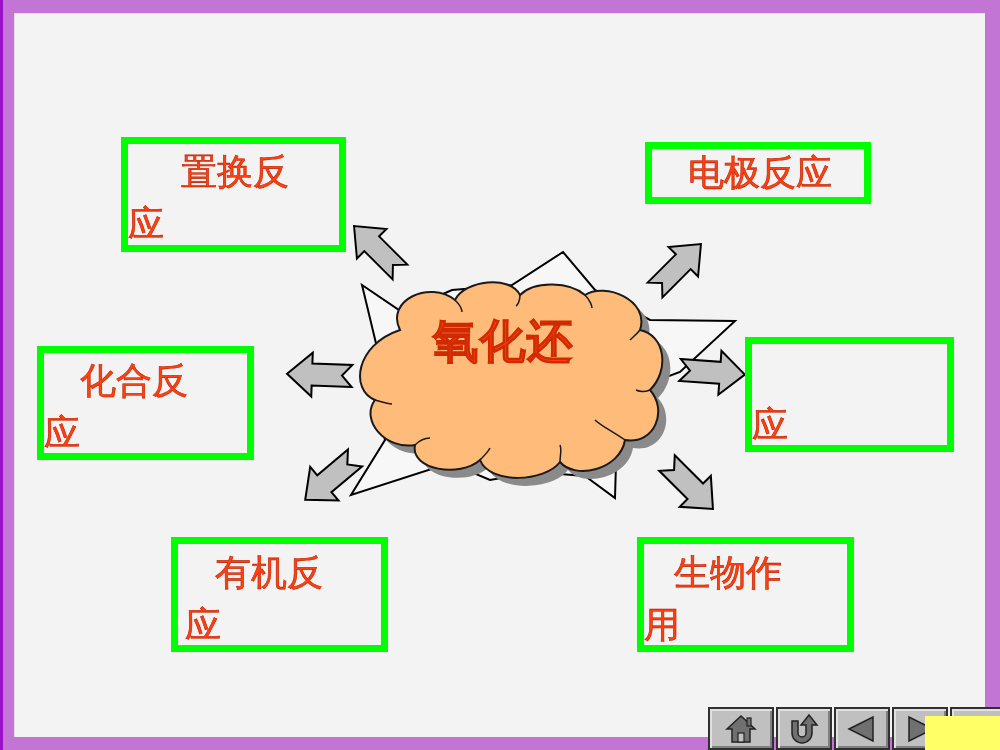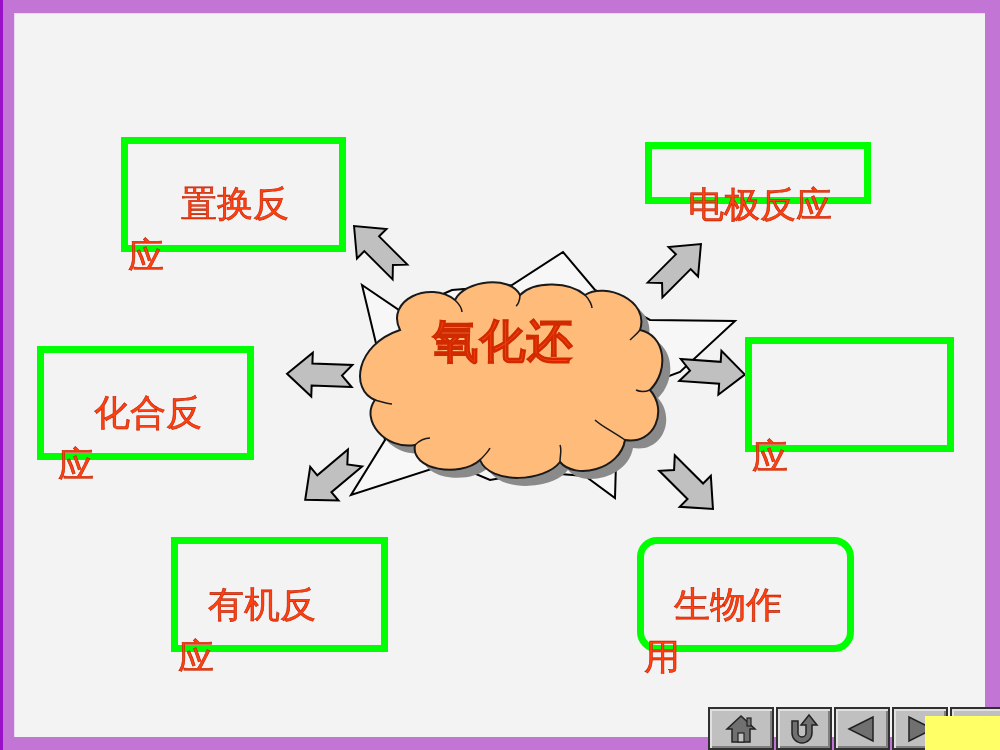--- a/index.html
+++ b/index.html
@@ -22,21 +22,20 @@
       background: transparent;
     }
     .box-text {
       position: absolute; left: 0; top: 0; right: 0; bottom: 0;
       color: #ff4010;
       font-size: 36px; line-height: 52px;
       font-family: "DejaVu Sans", sans-serif;
       -webkit-text-stroke: 0.6px #c02000;
       overflow: visible;
       word-break: break-all;
-      margin-top: 32px;
     }
     .box-text .indent { display: inline-block; }
     svg.diagram { position: absolute; left: 0; top: 0; }
     .center-text {
       position: absolute; left: 408px; top: 312px; width: 190px;
       text-align: center; color: #ff3c0a;
       font-size: 46px; font-weight: bold; line-height: 58px;
       -webkit-text-stroke: 1px #d02a00;
       letter-spacing: 1px;
     }
@@ -106,41 +105,41 @@
   </div>
 </div>
 
 <div class="box" style="left:645px; top:142px; width:226px; height:62px;padding-left:48px;">
   <div class="box-text" style="top:0px; line-height:48px;">
     <span class="indent" style="width:36px;"></span><span>电极反应</span>
   </div>
 </div>
 
 <div class="box" style="left:37px; top:346px; width:217px; height:114px;">
-  <div class="box-text" style="top:2px;padding-left:14px;">
+  <div class="box-text" style="top:2px;">
     <span class="indent" style="width:36px;"></span><span>化合反</span><br>
     <span>应</span>
   </div>
 </div>
 
 <div class="box" style="left:745px; top:337px; width:209px; height:115px;">
   <div class="box-text" style="top:3px;">
     <span class="indent" style="width:36px;"></span><br>
     <span>应</span>
   </div>
 </div>
 
 <div class="box" style="left:171px; top:537px; width:217px; height:115px;">
-  <div class="box-text" style="top:3px;">
+  <div class="box-text" style="top:3px;padding-left:7px;">
     <span class="indent" style="width:30px;"></span><span>有机反</span><br>
     <span>应</span>
   </div>
 </div>
 
-<div class="box" style="left:637px; top:537px; width:217px; height:115px;border-radius:20px;">
+<div class="box" style="left:637px; top:537px; width:217px; height:115px;">
   <div class="box-text" style="top:3px;">
     <span class="indent" style="width:30px;"></span><span>生物作</span><br>
     <span>用</span>
   </div>
 </div>
 
 <div class="navbar">
   <div class="nav-btn" style="width:66px;">
     <svg width="36" height="30">
       <polygon points="18,2 4,15 9,15 9,28 27,28 27,15 32,15" fill="#707070" stroke="#222" stroke-width="1.5"></polygon>

